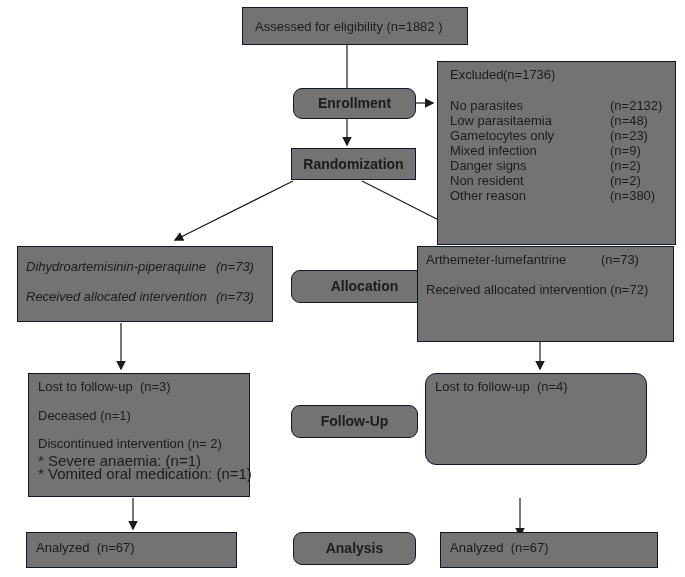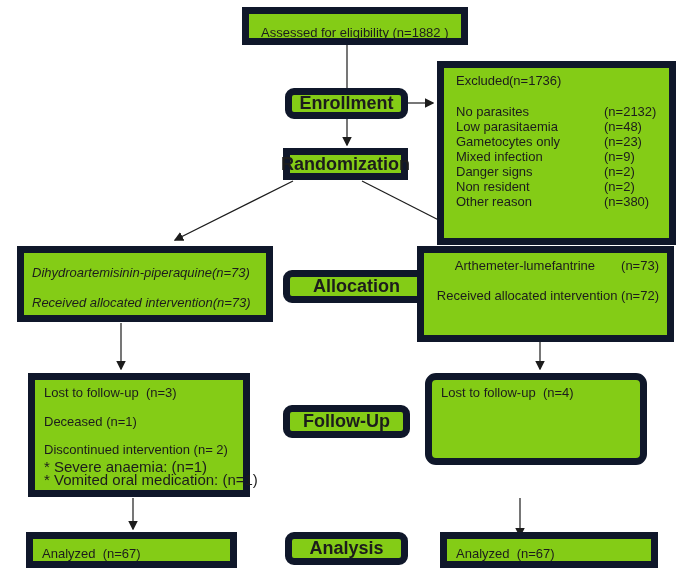--- a/index.html
+++ b/index.html
@@ -6,32 +6,33 @@
   #canvas {
     position: relative;
     width: 685px; height: 577px;
     background: #ffffff;
     font-family: "Liberation Sans", sans-serif;
     color: #1c1c1c;
     overflow: hidden;
   }
   .box {
     position: absolute;
-    background: #84cc16;
-    border: 7px solid #0f172a;
+    background: #737373;
+    border: 1px solid #0f172a;
     box-sizing: border-box;
     font-size: 13px;
     line-height: 15px;
   }
   .stage {
     display: flex;
     align-items: center;
     justify-content: center;
     font-weight: bold;
-    font-size: 18px;
+    font-size: 14px;
+    margin-left: 8px;
   }
   .rounded { border-radius: 9px; }
   .line { display: block; white-space: pre; }
   .row { display: flex; white-space: pre; }
   .row .lbl { flex: 1 1 auto; }
   .sub { font-size: 15px; line-height: 13px; white-space: pre; }
   #arrows { position: absolute; left: 0; top: 0; pointer-events: none; }
 </style>
 </head>
 <body>
@@ -112,21 +113,21 @@
     <div class="row" style="margin-top:15px;">
       <span class="lbl">Received allocated intervention</span>
       <span style="width:48px;">(n=73)</span>
     </div>
   </div>
 
   <div class="box stage rounded" style="left:283px; top:270px; width:147px; height:33px;">
     <span>Allocation</span>
   </div>
 
-  <div class="box" style="left:417px; top:246px; width:257px; height:96px; padding:5px 8px 0 8px;text-align:right;">
+  <div class="box" style="left:417px; top:246px; width:257px; height:96px; padding:5px 8px 0 8px;">
     <div class="row">
       <span class="lbl">Arthemeter-lumefantrine</span>
       <span style="width:64px;">(n=73)</span>
     </div>
     <div style="margin-top:15px;">
       <span class="line">Received allocated intervention (n=72)</span>
     </div>
   </div>
 
   <div class="box" style="left:28px; top:373px; width:222px; height:124px; padding:5px 6px 0 9px;">

